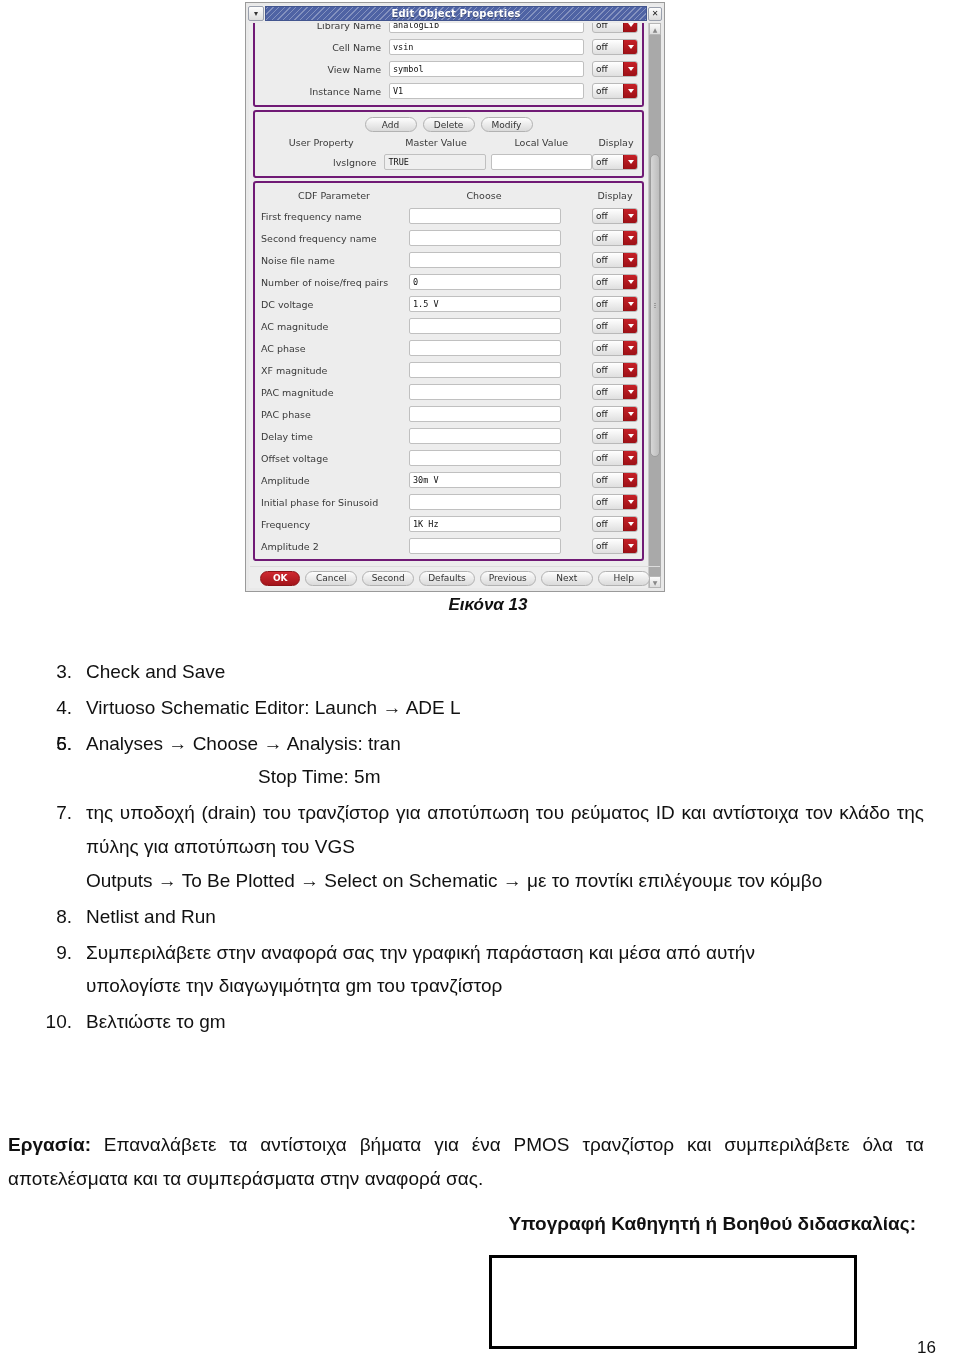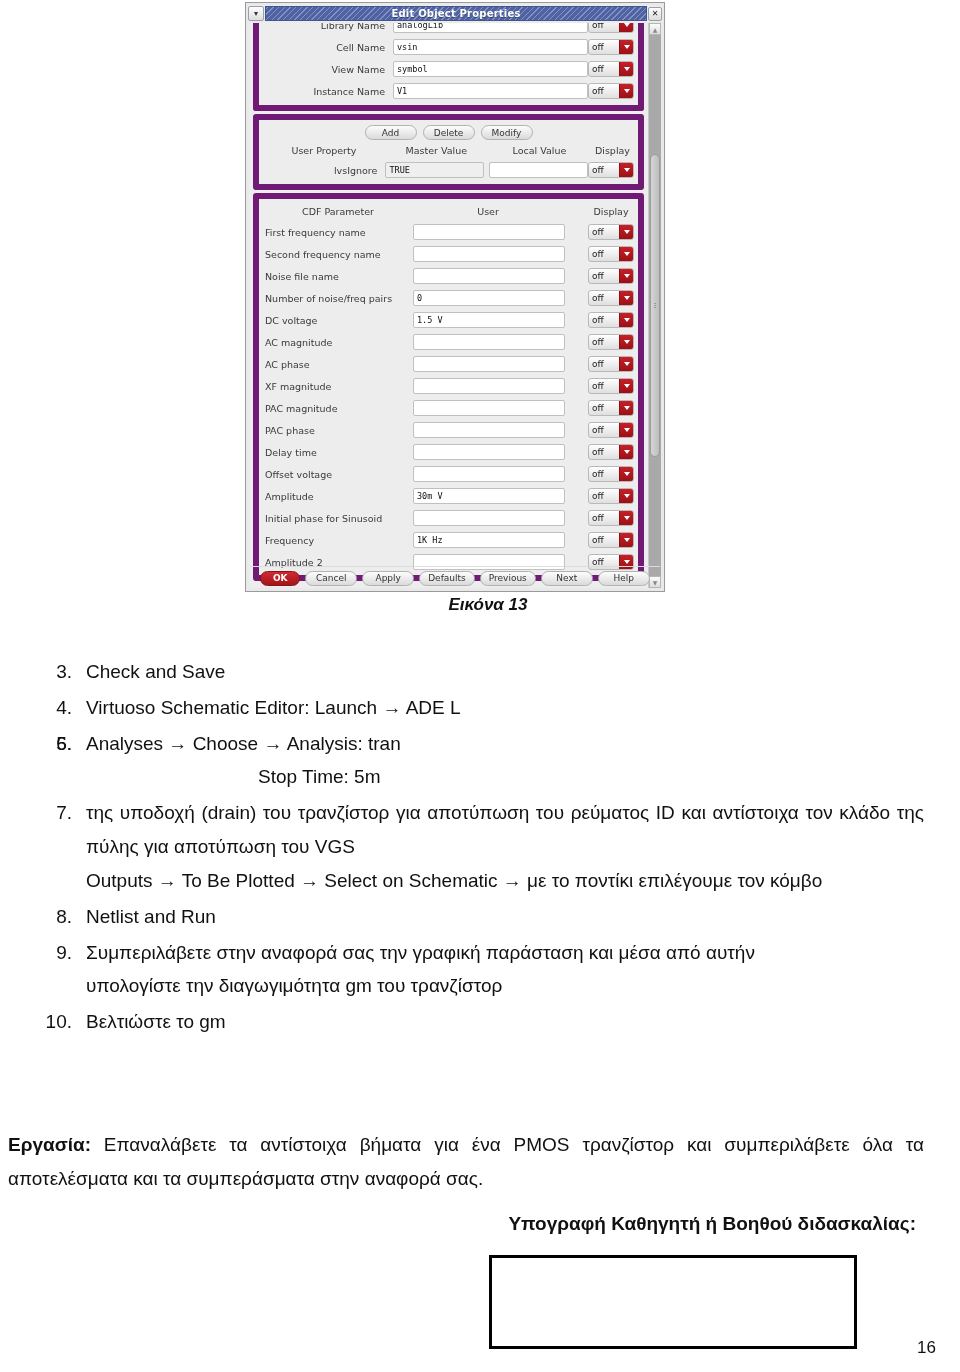--- a/index.html
+++ b/index.html
@@ -121,21 +121,21 @@
     left: 3px; right: 3px;
     top: 50%;
     height: 5px;
     margin-top: -2px;
     background: repeating-linear-gradient(#9a9a9a 0 1px, transparent 1px 2px);
   }
 
   
   .panel {
     background: #ededed;
-    border: 6px solid #701a75;
+    border: 2px solid #701a75;
     border-radius: 3px;
     margin: 0 4px 3px 4px;
     padding: 3px 4px;
   }
   .panel.first { border-top: none; border-radius: 0 0 3px 3px; margin-top: 0; }
 
   .row {
     display: flex;
     align-items: center;
     height: 22px;
@@ -424,21 +424,21 @@
             <div class="dd-btn">
                 <i class="tri-down"></i>
               </div>
           </div>
         </div>
       </div>
 
       <div class="panel" style="padding-bottom:2px;">
         <div class="row" style="height:19px;">
           <div class="col-hdr" style="width:150px;">CDF Parameter</div>
-          <div class="col-hdr" style="width:150px;">User</div>
+          <div class="col-hdr" style="width:150px;">Choose</div>
           <div style="flex:1 1 auto;"></div>
           <div class="col-hdr" style="width:46px;">Display</div>
         </div>
 
         <div id="cdf-rows">
             <div class="row">
               <div class="lbl lft" style="width:150px;">First frequency name</div>
               <div class="field" style="width:152px;"></div>
               <div style="flex:1 1 auto;"></div>
               <div class="ddwn">
@@ -630,21 +630,21 @@
       <div class="sb-arrow">
         <span>▼</span>
       </div>
     </div>
   </div>
 
   <div class="footer-sep"></div>
   <div class="footer-btns">
     <div class="pbtn primary">OK</div>
     <div class="pbtn">Cancel</div>
-    <div class="pbtn">Apply</div>
+    <div class="pbtn">Second</div>
     <div class="pbtn">Defaults</div>
     <div class="pbtn">Previous</div>
     <div class="pbtn">Next</div>
     <div class="pbtn">Help</div>
   </div>
 </div>
 
 <div class="fig-caption">Εικόνα 13</div>
 
 <div id="doc">

